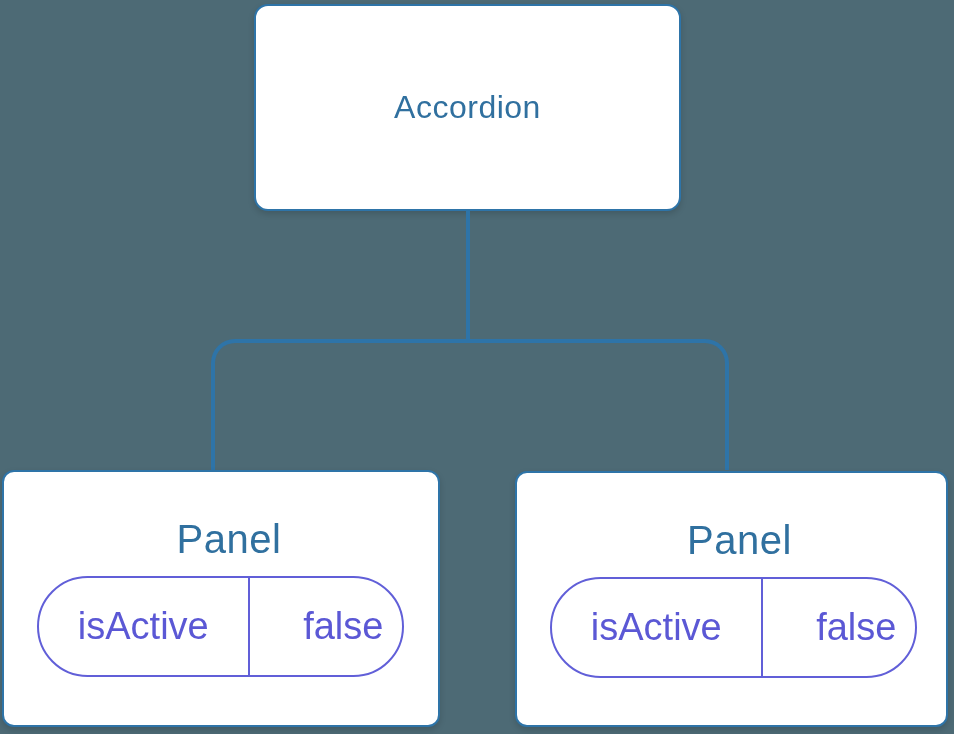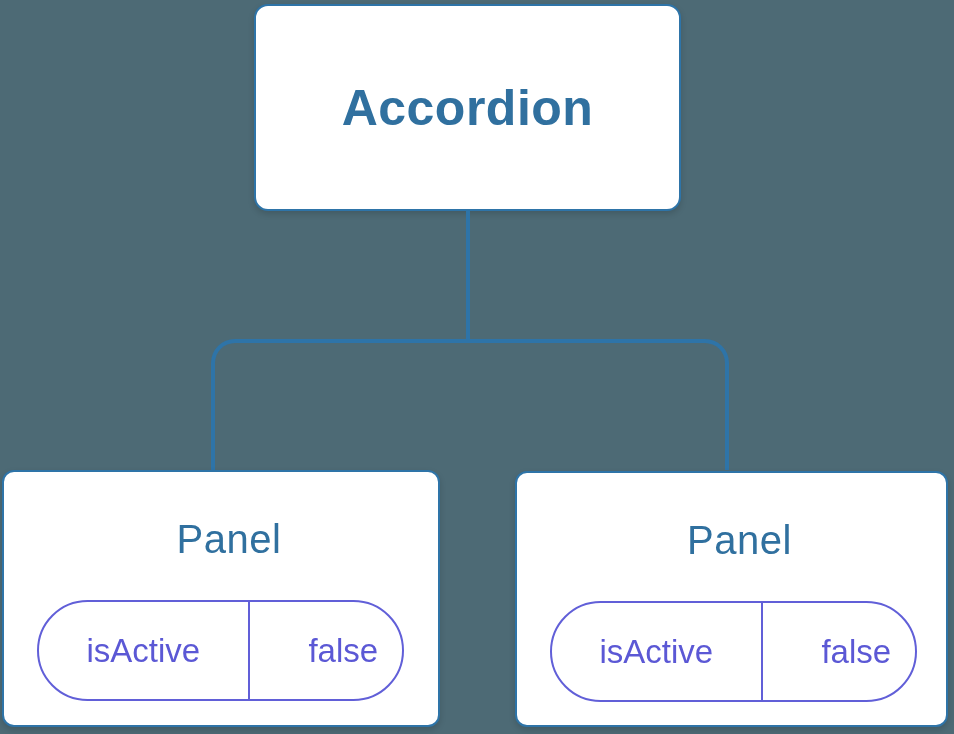--- a/index.html
+++ b/index.html
@@ -21,43 +21,43 @@
   .node{
     position:absolute;background:var(--node-bg);
     border:2.5px solid var(--node-border);
     box-shadow:0 3px 6px rgba(0,0,0,0.15);
   }
   .accordion{
     left:254px;top:4px;width:427px;height:207px;border-radius:14px;
     display:flex;align-items:center;justify-content:center;
   }
   .node-label{
-    font-size:50px;font-weight:700;color:var(--node-text);letter-spacing:0.5px;
+    font-size:32px;font-weight:400;color:var(--node-text);letter-spacing:0.5px;
   }
   .stem{
     position:absolute;left:466px;top:211px;width:4px;height:132px;
     background:var(--connector);
   }
   .bracket{
     position:absolute;left:211px;top:339px;width:518px;height:131px;
     border:4px solid var(--connector);border-bottom:none;
     border-radius:24px 24px 0 0;
   }
   .panel{border-radius:12px;}
   .panel-1{left:2px;top:470px;width:438px;height:257px;}
   .panel-2{left:515px;top:471px;width:433px;height:256px;}
   .panel-title{
     position:absolute;left:0;right:0;top:45px;text-align:center;
     font-size:40px;font-weight:500;color:var(--node-text);letter-spacing:0.5px;margin-left:16px;
   }
   .pill{
-    position:absolute;left:33px;top:128px;width:367px;height:101px;
+    position:absolute;left:33px;top:104px;width:367px;height:101px;
     border:2px solid var(--state-border);border-radius:60px;
     display:flex;overflow:hidden;
-    font-size:33px;color:var(--state-text);
+    font-size:38px;color:var(--state-text);
   }
   .pill .cell{display:flex;align-items:center;justify-content:center;}
   .pill .key{flex:0 0 58%;border-right:2px solid var(--state-border);}
   .pill .value{flex:1 1 auto;padding-left:35px;}
 </style>
 </head>
 <body>
 
 <div class="canvas">
 

